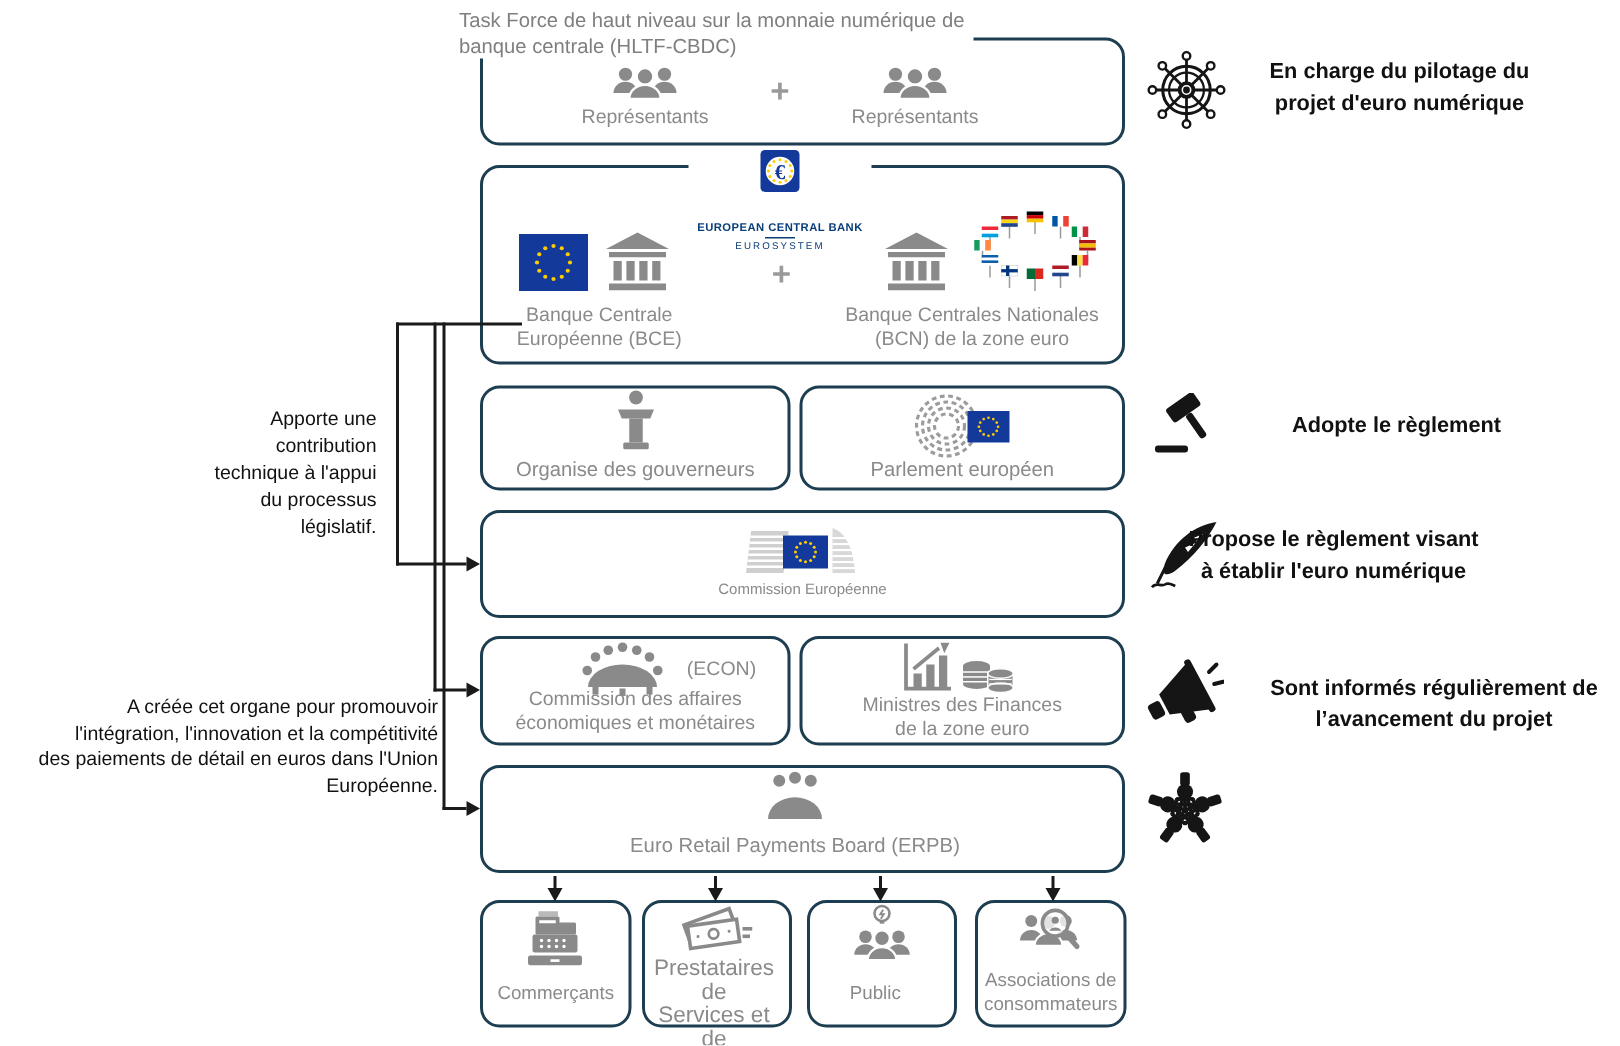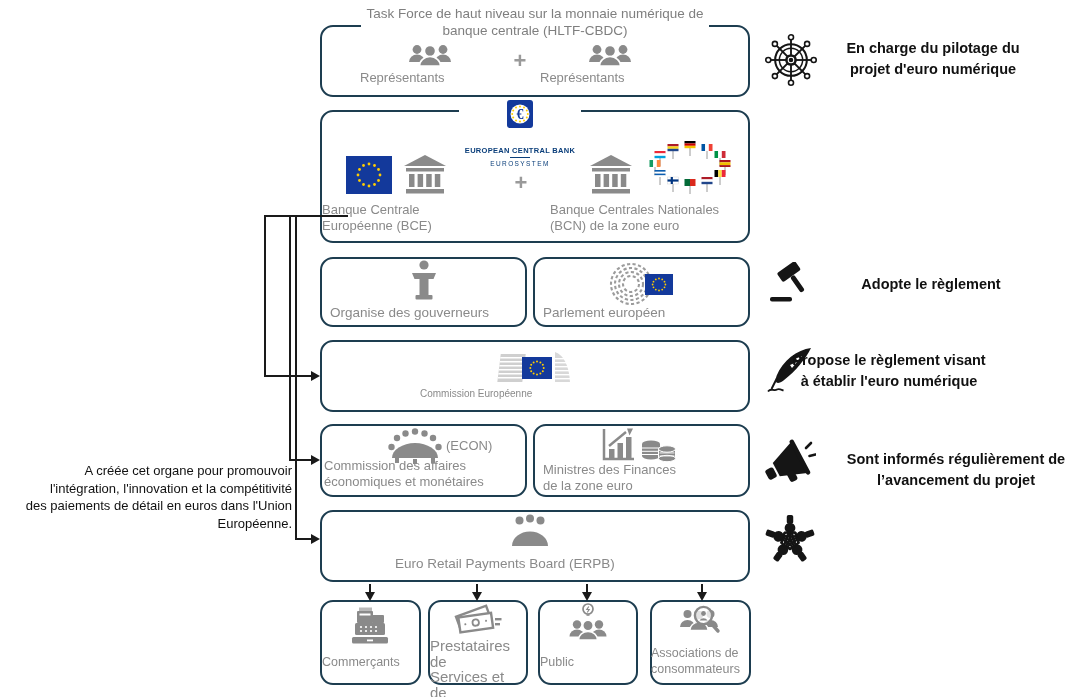--- a/index.html
+++ b/index.html
@@ -1,28 +1,28 @@
 <!DOCTYPE html>
 <html><head>
 <meta charset="utf-8">
 <style>
   html,body{margin:0;padding:0;background:#fff;}
   .canvas{position:relative;width:1080px;height:697px;background:#fff;overflow:hidden;
           font-family:"Liberation Sans",sans-serif;}
   .box{position:absolute;background:#fff;border:2px solid #1d3d50;border-radius:13px;box-sizing:border-box;}
-  .lbl{position:absolute;color:#8a8a8a;font-size:13px;line-height:1.22;white-space:pre-line;}
+  .lbl{position:absolute;color:#8a8a8a;font-size:13px;line-height:1.22;text-align:center;white-space:pre-line;}
   .plus{position:absolute;color:#9a9a9a;font-weight:bold;font-size:22px;text-align:center;width:30px;}
   .ic{position:absolute;display:block;line-height:0;}
   .hl,.vl{position:absolute;background:#1a1a1a;}
   .hl{height:2px;} .vl{width:2px;}
   .arr-r{position:absolute;width:0;height:0;border-top:5px solid transparent;border-bottom:5px solid transparent;border-left:9px solid #1a1a1a;}
   .arr-d{position:absolute;width:0;height:0;border-left:5px solid transparent;border-right:5px solid transparent;border-top:9px solid #1a1a1a;}
   .rnote{position:absolute;color:#111;font-weight:700;font-size:14.5px;line-height:21px;text-align:center;white-space:pre-line;}
   .lnote{position:absolute;color:#111;font-size:13px;line-height:18px;text-align:right;white-space:pre-line;}
-  .title{position:absolute;left:300px;top:5px;width:470px;text-align:center;z-index:3;}
+  .title{position:absolute;left:300px;top:5px;width:470px;text-align:left;z-index:3;}
   .title span{background:#fff;padding:0 6px;display:inline-block;color:#7f7f7f;font-size:13.5px;line-height:17px;white-space:pre-line;}
   .ecblogo{position:absolute;left:459px;top:100px;width:122px;background:#fff;z-index:3;text-align:center;}
   .ecb-t{color:#0a3e7a;font-weight:700;font-size:7.5px;letter-spacing:.3px;margin-top:12px;}
   .ecb-s{color:#0a3e7a;font-size:6.5px;letter-spacing:1.4px;margin-top:2px;padding-bottom:2px;}
   .ecb-rule{width:20px;height:1px;background:#0a3e7a;margin:2px auto 0;}
 </style>
 </head>
 <body>
 
 <div class="canvas">
@@ -455,20 +455,25 @@
 
   <div class="vl" style="left:369px;top:584px;height:8px"></div>
   <div class="arr-d" style="left:365px;top:592px"></div>
   <div class="vl" style="left:476px;top:584px;height:8px"></div>
   <div class="arr-d" style="left:472px;top:592px"></div>
   <div class="vl" style="left:586px;top:584px;height:8px"></div>
   <div class="arr-d" style="left:582px;top:592px"></div>
   <div class="vl" style="left:701px;top:584px;height:8px"></div>
   <div class="arr-d" style="left:697px;top:592px"></div>
 
+  <div class="lnote" style="left:95px;top:270px;width:156px">Apporte une
+contribution
+technique à l'appui
+du processus
+législatif.</div>
   <div class="lnote" style="left:8px;top:462px;width:284px;line-height:17.5px">A créée cet organe pour promouvoir
 l'intégration, l'innovation et la compétitivité
 des paiements de détail en euros dans l'Union
 Européenne.</div>
 
   <span class="ic" style="left:764px;top:33px">
     <svg width="54" height="54" viewBox="0 0 58 58">
       <g stroke="#151515" stroke-width="2" fill="none">
         <line x1="29" y1="29" x2="29" y2="6"></line>
           <line x1="29" y1="29" x2="45.3" y2="12.7"></line>

